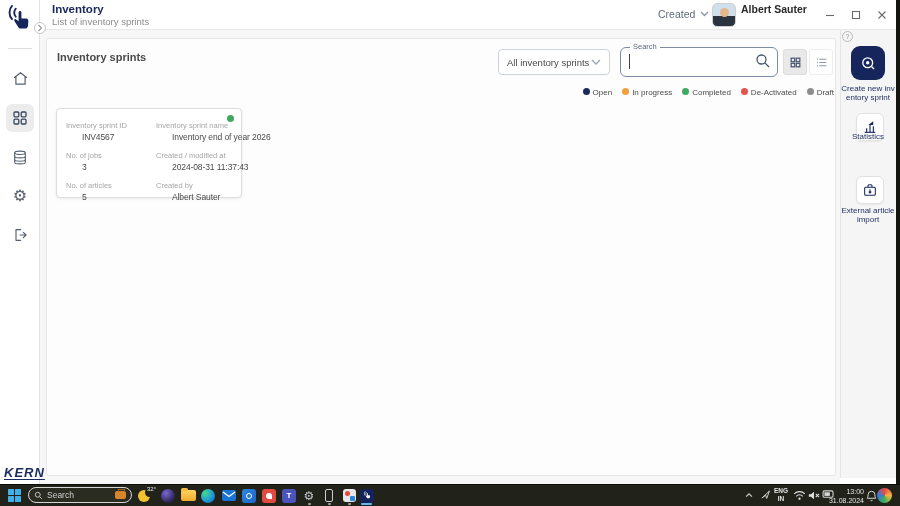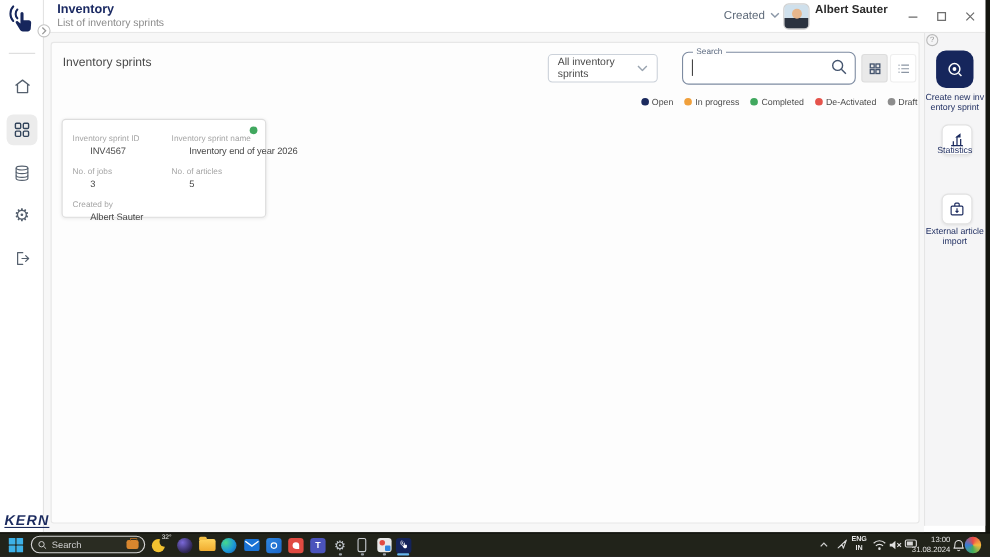--- a/index.html
+++ b/index.html
@@ -26,38 +26,38 @@
   #sidebar { left:0; top:0; width:40px; height:484px; background:#fff; border-right:1px solid #e3e3e3; }
   #logo { left:5px; top:4px; width:30px; height:30px; }
   #sb-divider { left:8px; top:48px; width:24px; height:1px; background:#dcdcdc; }
   .sb-item { left:6px; width:28px; height:28px; display:flex; align-items:center; justify-content:center; border-radius:6px; cursor:pointer; }
   .sb-item.active { background:#ececec; }
   #expand-btn { left:34px; top:22px; width:12px; height:12px; border-radius:50%; border:1px solid #c4c4c4; background:#fff; display:flex; align-items:center; justify-content:center; cursor:pointer; }
 
   
   #content-bg { left:40px; top:30px; width:800px; height:454px; background:#f7f7f7; }
   #content-panel { left:46px; top:38px; width:790px; height:438px; background:#fdfdfd; border:1px solid #e7e7e7; border-radius:3px; }
-  #main-heading { left:57px; top:51px; font-size:11px; font-weight:normal; color:#4a4a4a; }
+  #main-heading { left:57px; top:51px; font-size:11px; font-weight:bold; color:#4a4a4a; }
   #main-subheading { left:57px; top:64px; font-size:9.5px; color:#9c9c9c; }
 
-  #filter-dd { left:498px; top:49px; width:100px; height:26px; background:#fff; border:1px solid #ccd2da; border-radius:4px; display:flex; align-items:center; padding:3px 8px; cursor:pointer; justify-content:space-between; }
+  #filter-dd { left:498px; top:49px; width:112px; height:26px; background:#fff; border:1px solid #ccd2da; border-radius:4px; display:flex; align-items:center; padding:3px 8px; cursor:pointer; justify-content:space-between; }
   #filter-dd span { font-size:9.5px; color:#4a4a4a; }
 
   #search-box { left:620px; top:47px; width:158px; height:30px; border:1.3px solid #7d8ba1; border-radius:6px; background:#fff; }
   #search-label { left:630px; top:42px; font-size:7.5px; color:#5c6a80; background:#fdfdfd; padding:0 3px; }
   #search-input { left:628px; top:52px; width:118px; height:20px; border:none; outline:none; font-size:10px; background:transparent; caret-color:#333; }
   #search-caret { left:629px; top:54px; width:1px; height:15px; background:#444; }
   #search-icon-btn { left:754px; top:52px; width:20px; height:20px; cursor:pointer; }
 
   .view-toggle { top:49px; width:24px; height:26px; display:flex; align-items:center; justify-content:center; border-radius:3px; cursor:pointer; }
   #grid-view-btn { left:783px; background:#e9e9e9; border:1px solid #ddd; }
   #list-view-btn { left:809px; background:#fff; border:1px solid #eee; }
 
   #legend { left:554px; top:88px; width:280px; display:flex; justify-content:flex-end; gap:10px; }
-  .legend-item { display:flex; align-items:center; gap:3px; }
+  .legend-item { display:flex; align-items:flex-start; gap:3px; }
   .legend-dot { width:7px; height:7px; border-radius:50%; }
   .legend-label { font-size:8px; color:#4a4a4a; }
 
   
   #card { left:56px; top:108px; width:186px; height:90px; background:#fff; border:1px solid #ddd; border-radius:4px; box-shadow:0 1px 3px rgba(0,0,0,.07); cursor:pointer; }
   #card-status { position:absolute; right:7px; top:6px; width:7px; height:7px; border-radius:50%; }
   #card-grid { position:absolute; left:9px; top:12px; right:4px; display:grid; grid-template-columns:90px 1fr; row-gap:9px; }
   .fld-label { font-size:7.5px; color:#a5a5a5; margin-bottom:2px; }
   .fld-value { font-size:8.5px; color:#4a4a4a; white-space:nowrap; letter-spacing:-.1px;margin-left:16px; }
 
@@ -281,20 +281,24 @@
       </div>
       <div>
         <div class="fld-label">Inventory sprint name</div>
         <div class="fld-value">Inventory end of year 2026</div>
       </div>
       <div>
         <div class="fld-label">No. of jobs</div>
         <div class="fld-value">3</div>
       </div>
       <div>
+        <div class="fld-label">Created / modified at</div>
+        <div class="fld-value">2024-08-31 11:37:43</div>
+      </div>
+      <div>
         <div class="fld-label">No. of articles</div>
         <div class="fld-value">5</div>
       </div>
       <div>
         <div class="fld-label">Created by</div>
         <div class="fld-value">Albert Sauter</div>
       </div>
     </div>
   </div>
 

